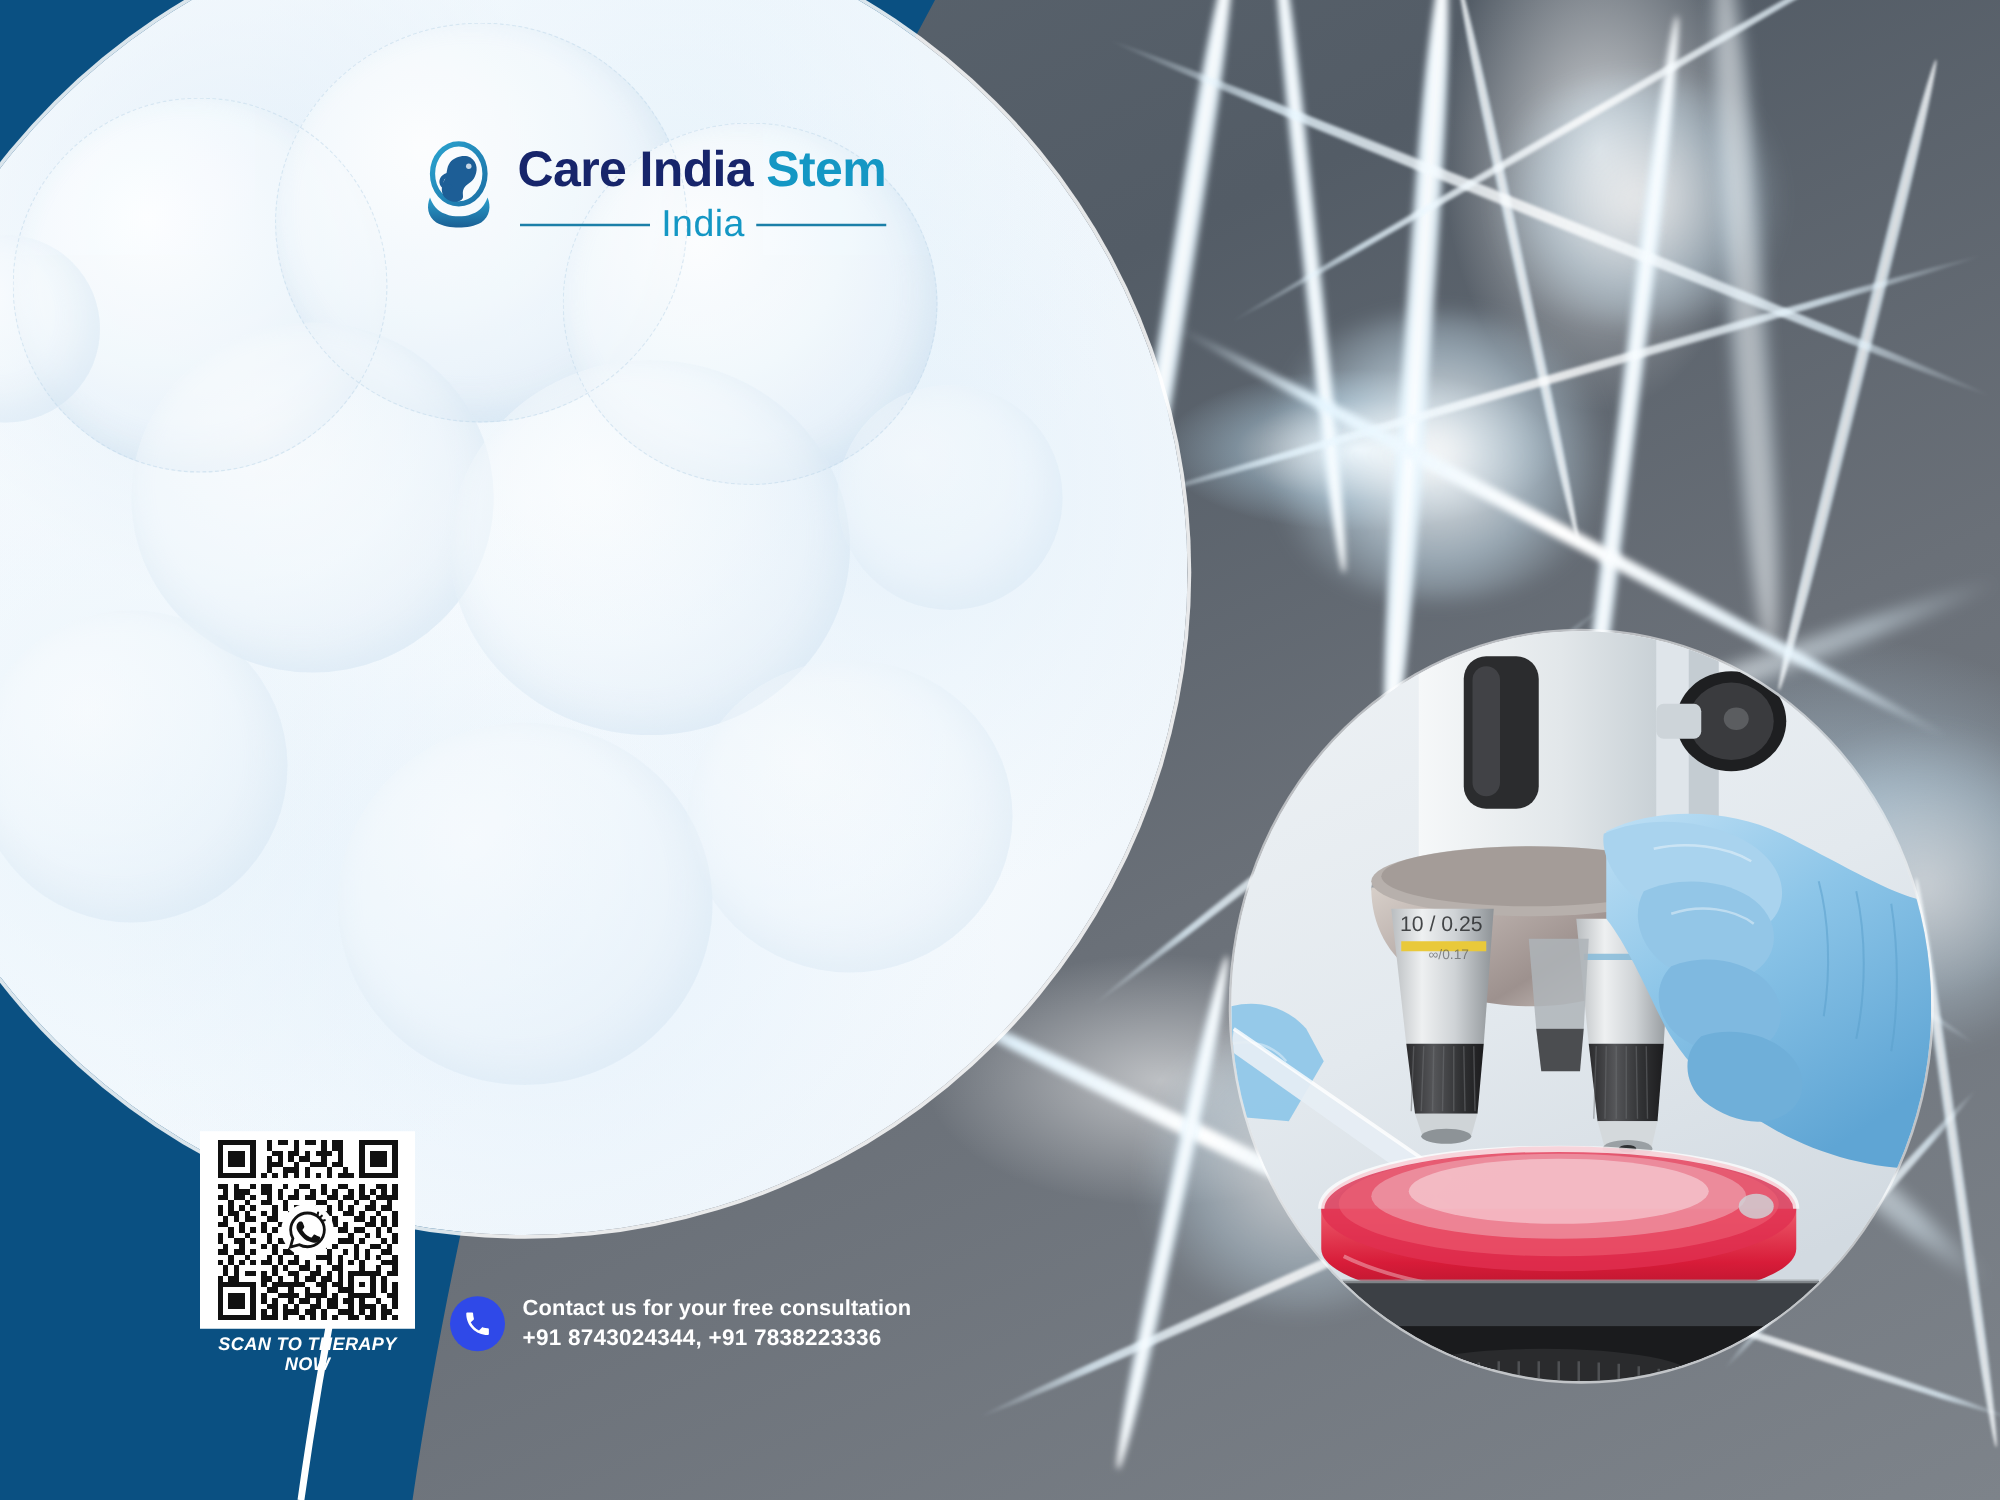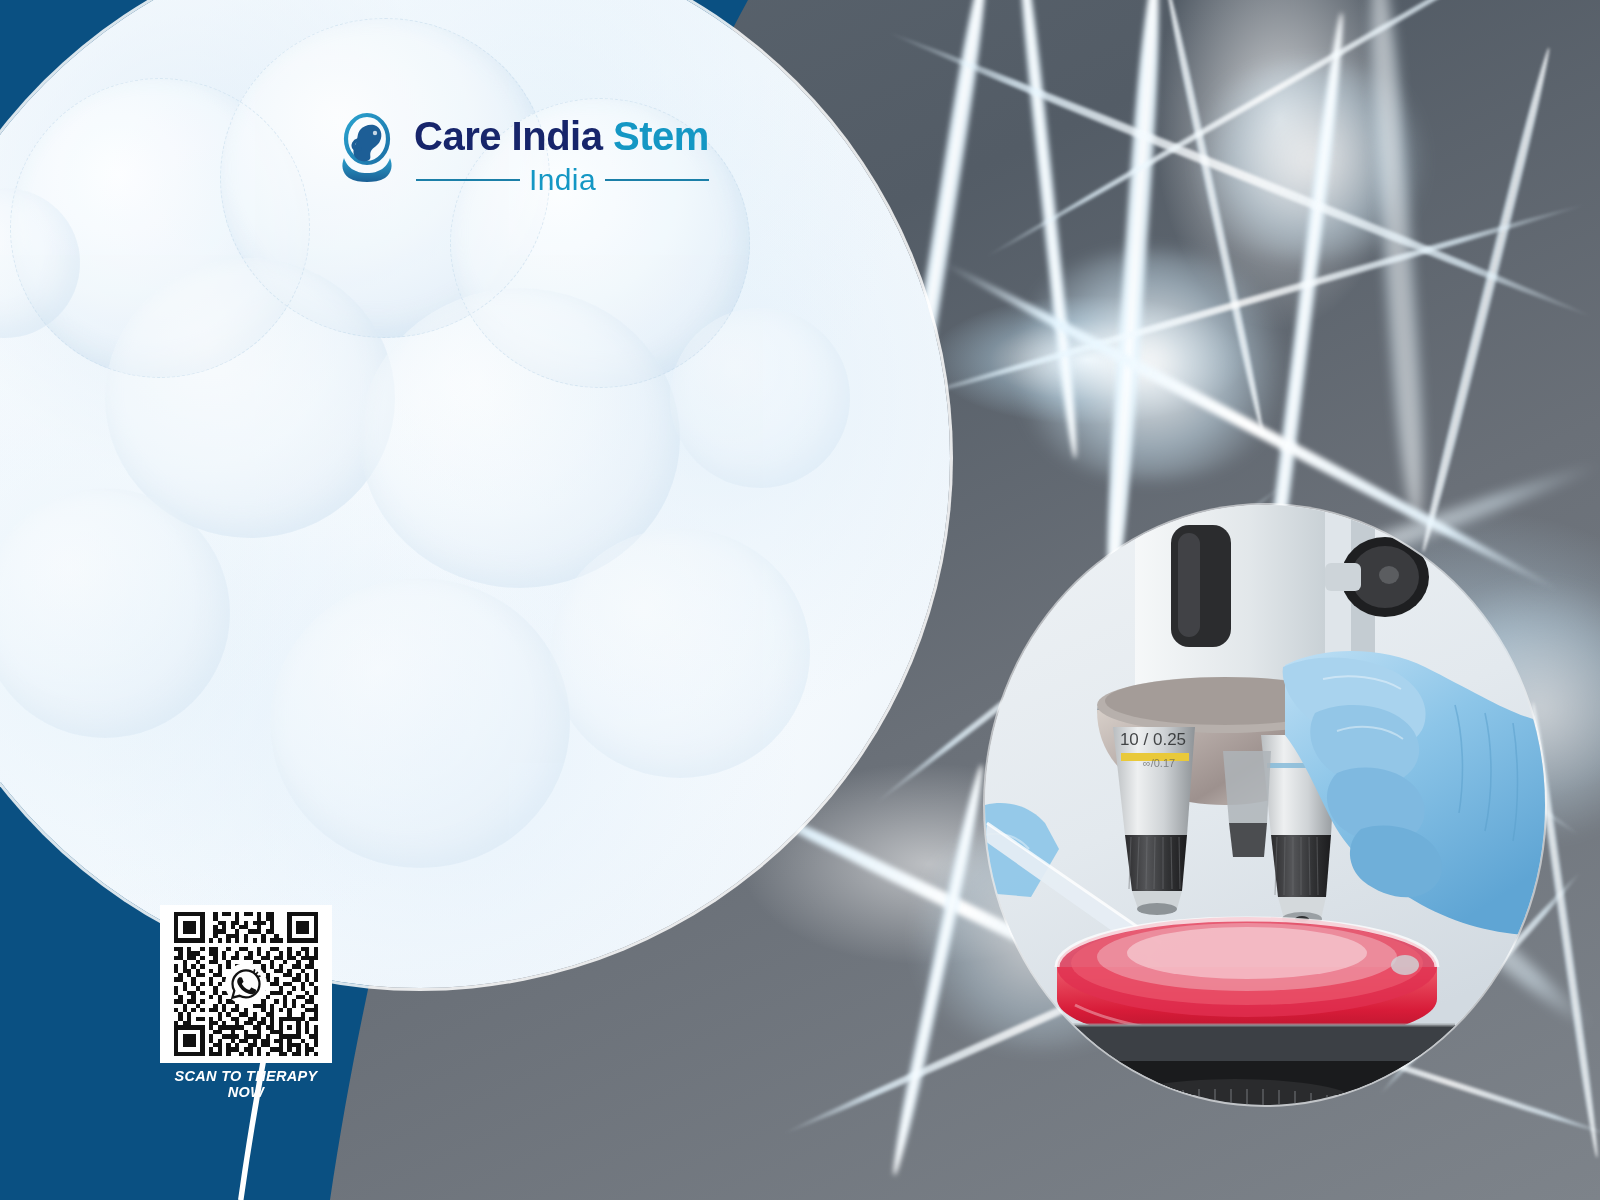--- a/index.html
+++ b/index.html
@@ -487,20 +487,31 @@
             <path d="M16 3.2c-7 0-12.7 5.7-12.7 12.7 0 2.3.6 4.5 1.7 6.4L3.2 28.8l6.7-1.7c1.8 1 3.9 1.5 6.1 1.5 7 0 12.7-5.7 12.7-12.7S23 3.2 16 3.2z" fill="none" stroke="#111111" stroke-width="2.1"></path>
             <path d="M12.1 10.3c-.3-.7-.6-.7-.9-.7h-.8c-.3 0-.8.1-1.2.6-.4.5-1.5 1.5-1.5 3.5s1.6 4 1.8 4.3c.2.3 3 4.8 7.4 6.5 3.7 1.4 4.4 1.2 5.2 1.1.8-.1 2.6-1.1 3-2.1.4-1 .4-1.9.3-2.1-.1-.2-.4-.3-.8-.5-.4-.2-2.6-1.3-3-1.4-.4-.2-.7-.2-1 .2-.3.4-1.1 1.4-1.3 1.7-.2.3-.5.3-.9.1-.4-.2-1.9-.7-3.6-2.2-1.3-1.2-2.2-2.6-2.5-3-.2-.4 0-.7.2-.9.2-.2.4-.5.6-.7.2-.3.3-.4.4-.7.1-.3.1-.5 0-.8-.1-.2-.9-2.4-1.3-3.2z" fill="#111111"></path>
             <path d="M25.5 6.6l1.3-1.4M27.2 9.1l1.8-.5M23.6 4.6l.4-1.8" stroke="#111111" stroke-width="1.6" stroke-linecap="round"></path>
           </svg>
         </span>
       </div>
     </div>
     <div class="qr-caption">SCAN TO THERAPY NOW</div>
   </div>
 
+  <div class="contact">
+    <span class="phone-circle">
+      <svg viewBox="0 0 24 24" width="24" height="24">
+        <path d="M6.6 10.8c1.4 2.8 3.8 5.1 6.6 6.6l2.2-2.2c.3-.3.7-.4 1-.2 1.2.4 2.4.6 3.7.6.6 0 1 .4 1 1V20c0 .6-.4 1-1 1C10.6 21 3 13.4 3 4c0-.6.4-1 1-1h3.5c.6 0 1 .4 1 1 0 1.3.2 2.5.6 3.7.1.3 0 .7-.2 1l-2.3 2.1z" fill="#ffffff"></path>
+      </svg>
+    </span>
+    <span class="contact-text">
+      <span class="contact-l1" style="display:block;">Contact us for your free consultation</span>
+      <span class="contact-l2" style="display:block;">+91  8743024344, +91  7838223336</span>
+    </span>
+  </div>
 
   <div class="scope">
     <div class="scope-inner">
       <svg viewBox="0 0 560 600" width="560" height="600">
         <defs>
           <linearGradient id="labbg" x1="0" y1="0" x2="0.4" y2="1">
             <stop offset="0%" stop-color="#eef2f5"></stop>
               <stop offset="55%" stop-color="#e3e9ee"></stop>
             <stop offset="100%" stop-color="#d2dae1"></stop>
           </linearGradient>

